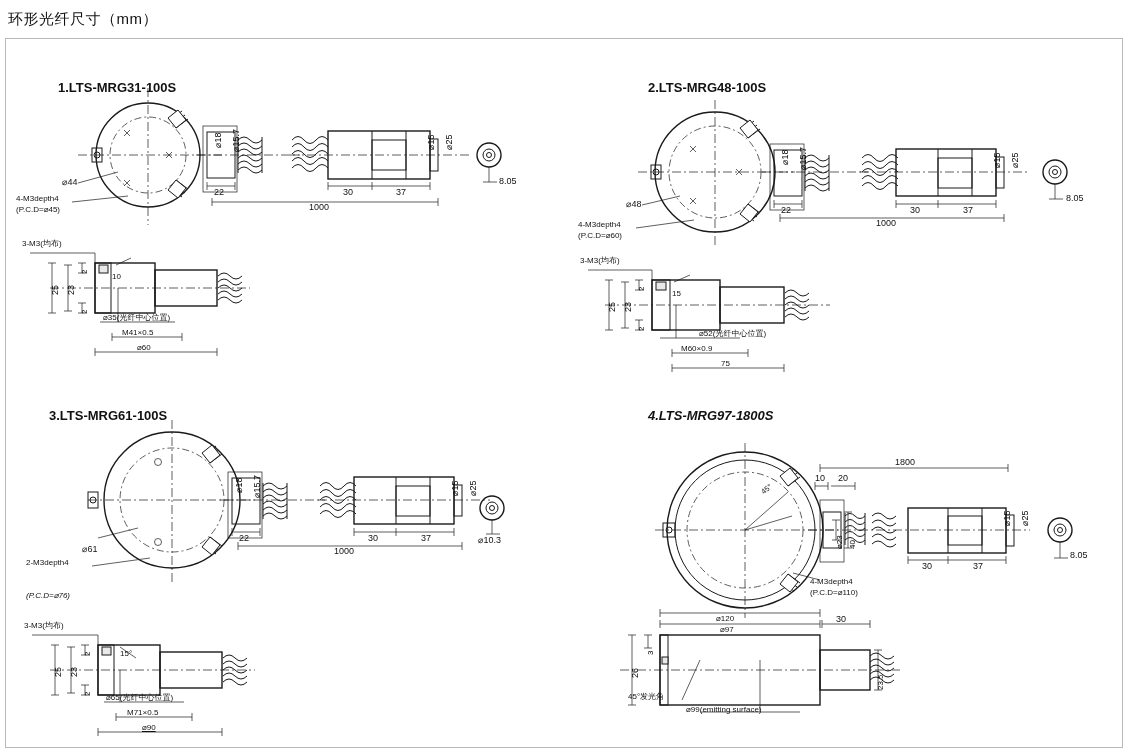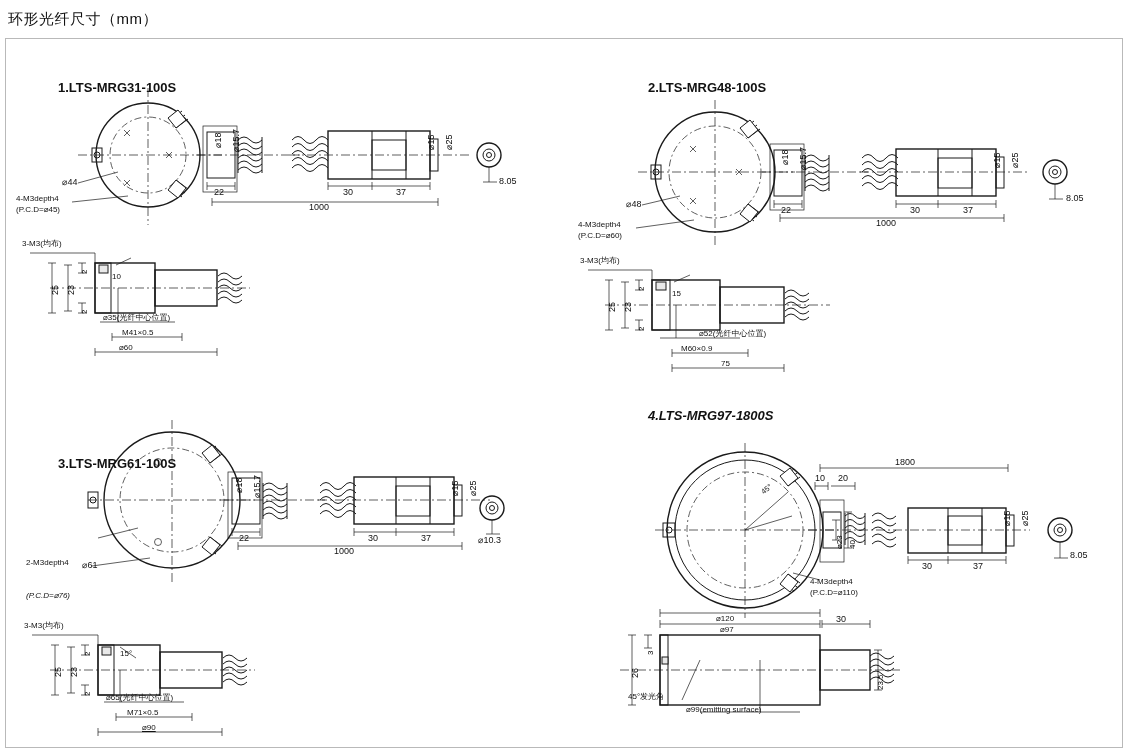--- a/index.html
+++ b/index.html
@@ -315,21 +315,21 @@
   <div class="lbl sm" style="left:16px;top:195px;">4-M3depth4</div>
   <div class="lbl sm" style="left:16px;top:206px;">(P.C.D=⌀45)</div>
   <div class="lbl sm" style="left:22px;top:240px;">3-M3(均布)</div>
   <div class="vert" style="left:50px;top:295px;">25</div>
   <div class="vert" style="left:66px;top:295px;">23</div>
   <div class="vert sm" style="left:80px;top:274px;">2</div>
   <div class="vert sm" style="left:80px;top:314px;">2</div>
   <div class="lbl sm" style="left:112px;top:273px;">10</div>
   <div class="lbl sm" style="left:103px;top:314px;">⌀35(光纤中心位置)</div>
   <div class="lbl sm" style="left:122px;top:329px;">M41×0.5</div>
-  <div class="lbl sm" style="left:119px;top:344px;">⌀60</div>
+  <div class="lbl sm" style="left:137px;top:344px;">⌀60</div>
 
   <div class="sect-title" style="left:648px;top:80px;">2.LTS-MRG48-100S</div>
   <div class="vert" style="left:780px;top:165px;">⌀18</div>
   <div class="vert" style="left:798px;top:170px;">⌀15.7</div>
   <div class="lbl" style="left:626px;top:200px;">⌀48</div>
   <div class="lbl" style="left:781px;top:206px;">22</div>
   <div class="lbl" style="left:910px;top:206px;">30</div>
   <div class="lbl" style="left:963px;top:206px;">37</div>
   <div class="lbl" style="left:876px;top:219px;">1000</div>
   <div class="vert" style="left:992px;top:168px;">⌀15</div>
@@ -340,24 +340,24 @@
   <div class="lbl sm" style="left:580px;top:257px;">3-M3(均布)</div>
   <div class="vert" style="left:607px;top:312px;">25</div>
   <div class="vert" style="left:623px;top:312px;">23</div>
   <div class="vert sm" style="left:637px;top:291px;">2</div>
   <div class="vert sm" style="left:637px;top:331px;">2</div>
   <div class="lbl sm" style="left:672px;top:290px;">15</div>
   <div class="lbl sm" style="left:661px;top:330px;padding-left:38px;">⌀52(光纤中心位置)</div>
   <div class="lbl sm" style="left:681px;top:345px;">M60×0.9</div>
   <div class="lbl sm" style="left:721px;top:360px;">75</div>
 
-  <div class="sect-title" style="left:58px;top:408px;margin-top:48px;">3.LTS-MRG61-100S</div>
+  <div class="sect-title" style="left:49px;top:408px;">3.LTS-MRG61-100S</div>
   <div class="vert" style="left:234px;top:493px;">⌀18</div>
   <div class="vert" style="left:252px;top:498px;">⌀15.7</div>
-  <div class="lbl" style="left:82px;top:561px;">⌀61</div>
+  <div class="lbl" style="left:82px;top:545px;">⌀61</div>
   <div class="lbl" style="left:239px;top:534px;">22</div>
   <div class="lbl" style="left:368px;top:534px;">30</div>
   <div class="lbl" style="left:421px;top:534px;">37</div>
   <div class="lbl" style="left:334px;top:547px;">1000</div>
   <div class="vert" style="left:450px;top:496px;">⌀15</div>
   <div class="vert" style="left:468px;top:496px;">⌀25</div>
   <div class="lbl" style="left:478px;top:536px;">⌀10.3</div>
   <div class="lbl sm" style="left:26px;top:559px;">2-M3depth4</div>
   <div class="lbl sm" style="left:26px;top:592px;font-style:italic;">(P.C.D=⌀76)</div>
   <div class="lbl sm" style="left:24px;top:622px;">3-M3(均布)</div>

